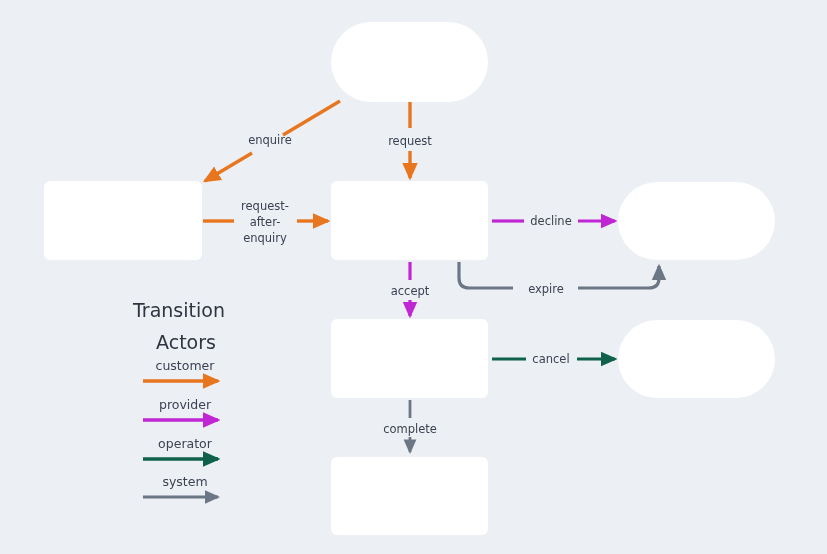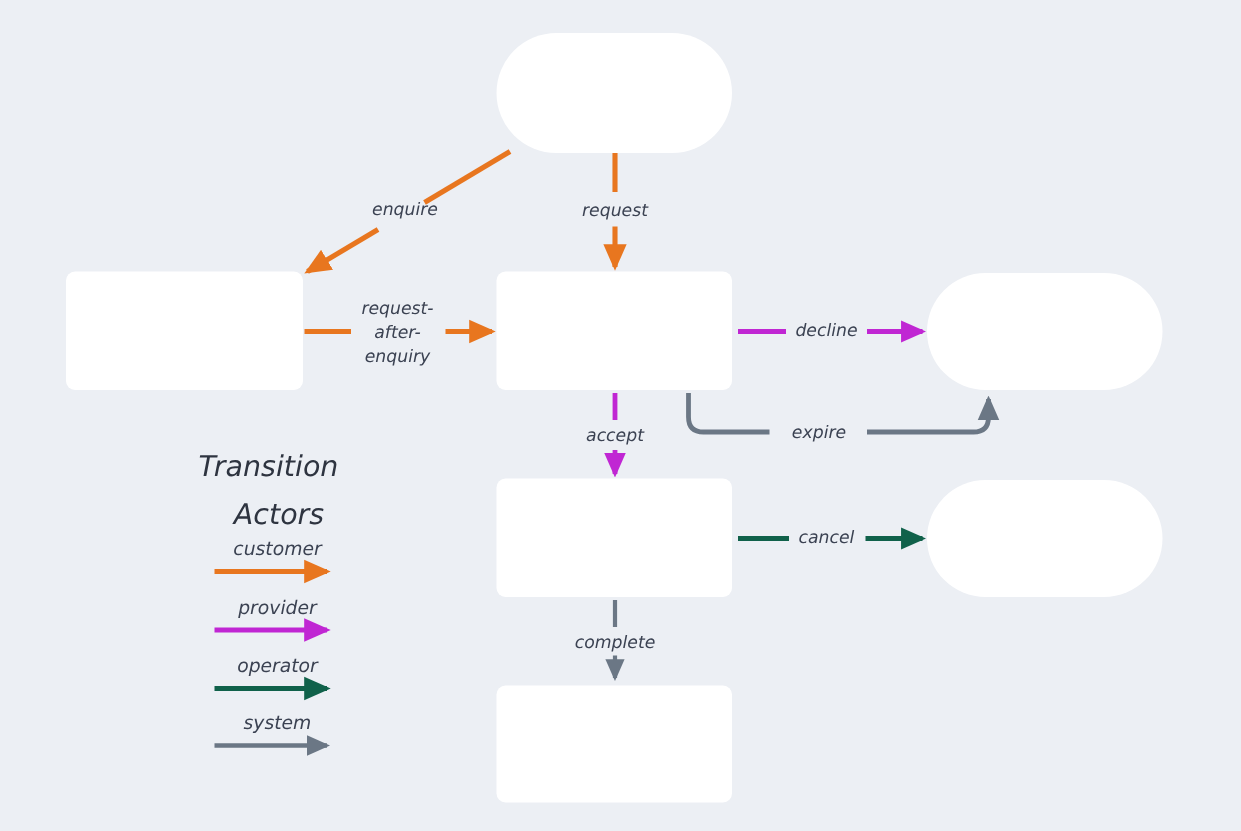--- a/index.html
+++ b/index.html
@@ -14,21 +14,20 @@
     overflow: hidden;
     font-family: "DejaVu Sans", "Liberation Sans", sans-serif;
     position: relative;
   }
   #diagram-root {
     position: absolute;
     top: 0;
     left: 0;
     width: 827px;
     height: 554px;
-    font-style: italic;
   }
   svg.diagram-canvas {
     display: block;
     width: 827px;
     height: 554px;
     background: #eceff4;
   }
   .node-shape {
     fill: #ffffff;
     stroke: none;

